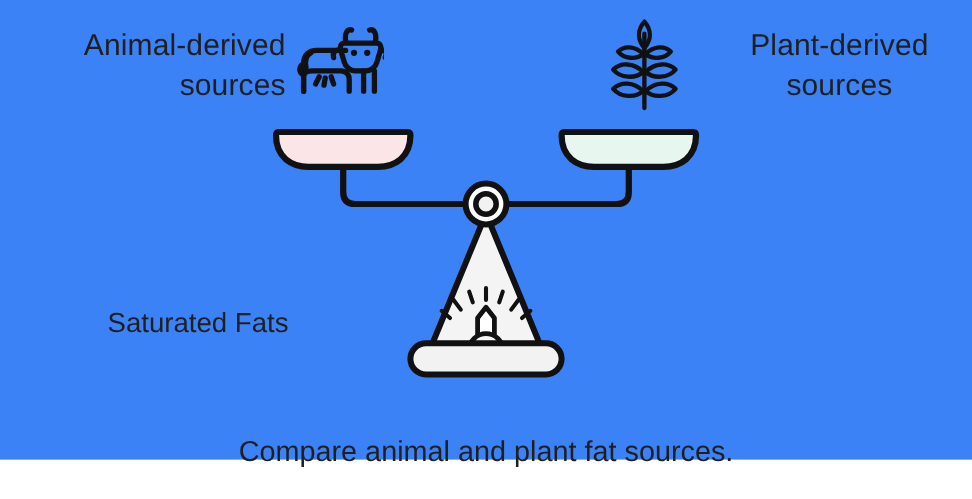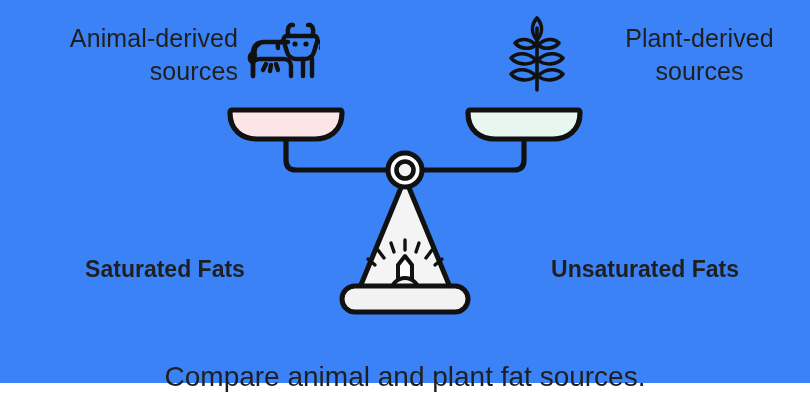--- a/index.html
+++ b/index.html
@@ -59,21 +59,21 @@
     left: 0;
     top: 0;
   }
 
   
   .fat-label {
     position: absolute;
     font-size: 23px;
     line-height: 28px;
     color: #1f1f1f;
-    font-weight: 700;
+    font-weight: 400;
     top: 255px;
     white-space: nowrap;
   }
   #label-saturated {
     left: 0px;
     width: 330px;
     text-align: center;
   }
   #label-unsaturated {
     left: 480px;
@@ -81,21 +81,21 @@
     text-align: center;
   }
 
   
   #caption {
     position: absolute;
     left: 0;
     top: 362px;
     width: 810px;
     text-align: center;
-    font-size: 28px;
+    font-size: 24px;
     line-height: 30px;
     color: #1f1f1f;
     font-weight: 400;
   }
 </style>
 </head>
 <body>
 
 <div id="infographic">
 
@@ -197,17 +197,16 @@
     </g>
 
     <g>
       <circle cx="405" cy="170" r="17" fill="#ffffff" stroke="#111111" stroke-width="5"></circle>
       <circle cx="405" cy="170" r="8.5" fill="#f2f2f2" stroke="#111111" stroke-width="4.6"></circle>
     </g>
   </svg>
 
   <div class="fat-label" id="label-saturated">Saturated Fats</div>
 
-  <div class="fat-label" id="label-unsaturated">Unsaturated Fats</div>
 
   <div id="caption">Compare animal and plant fat sources.</div>
 
 </div>
 
 </body></html>

